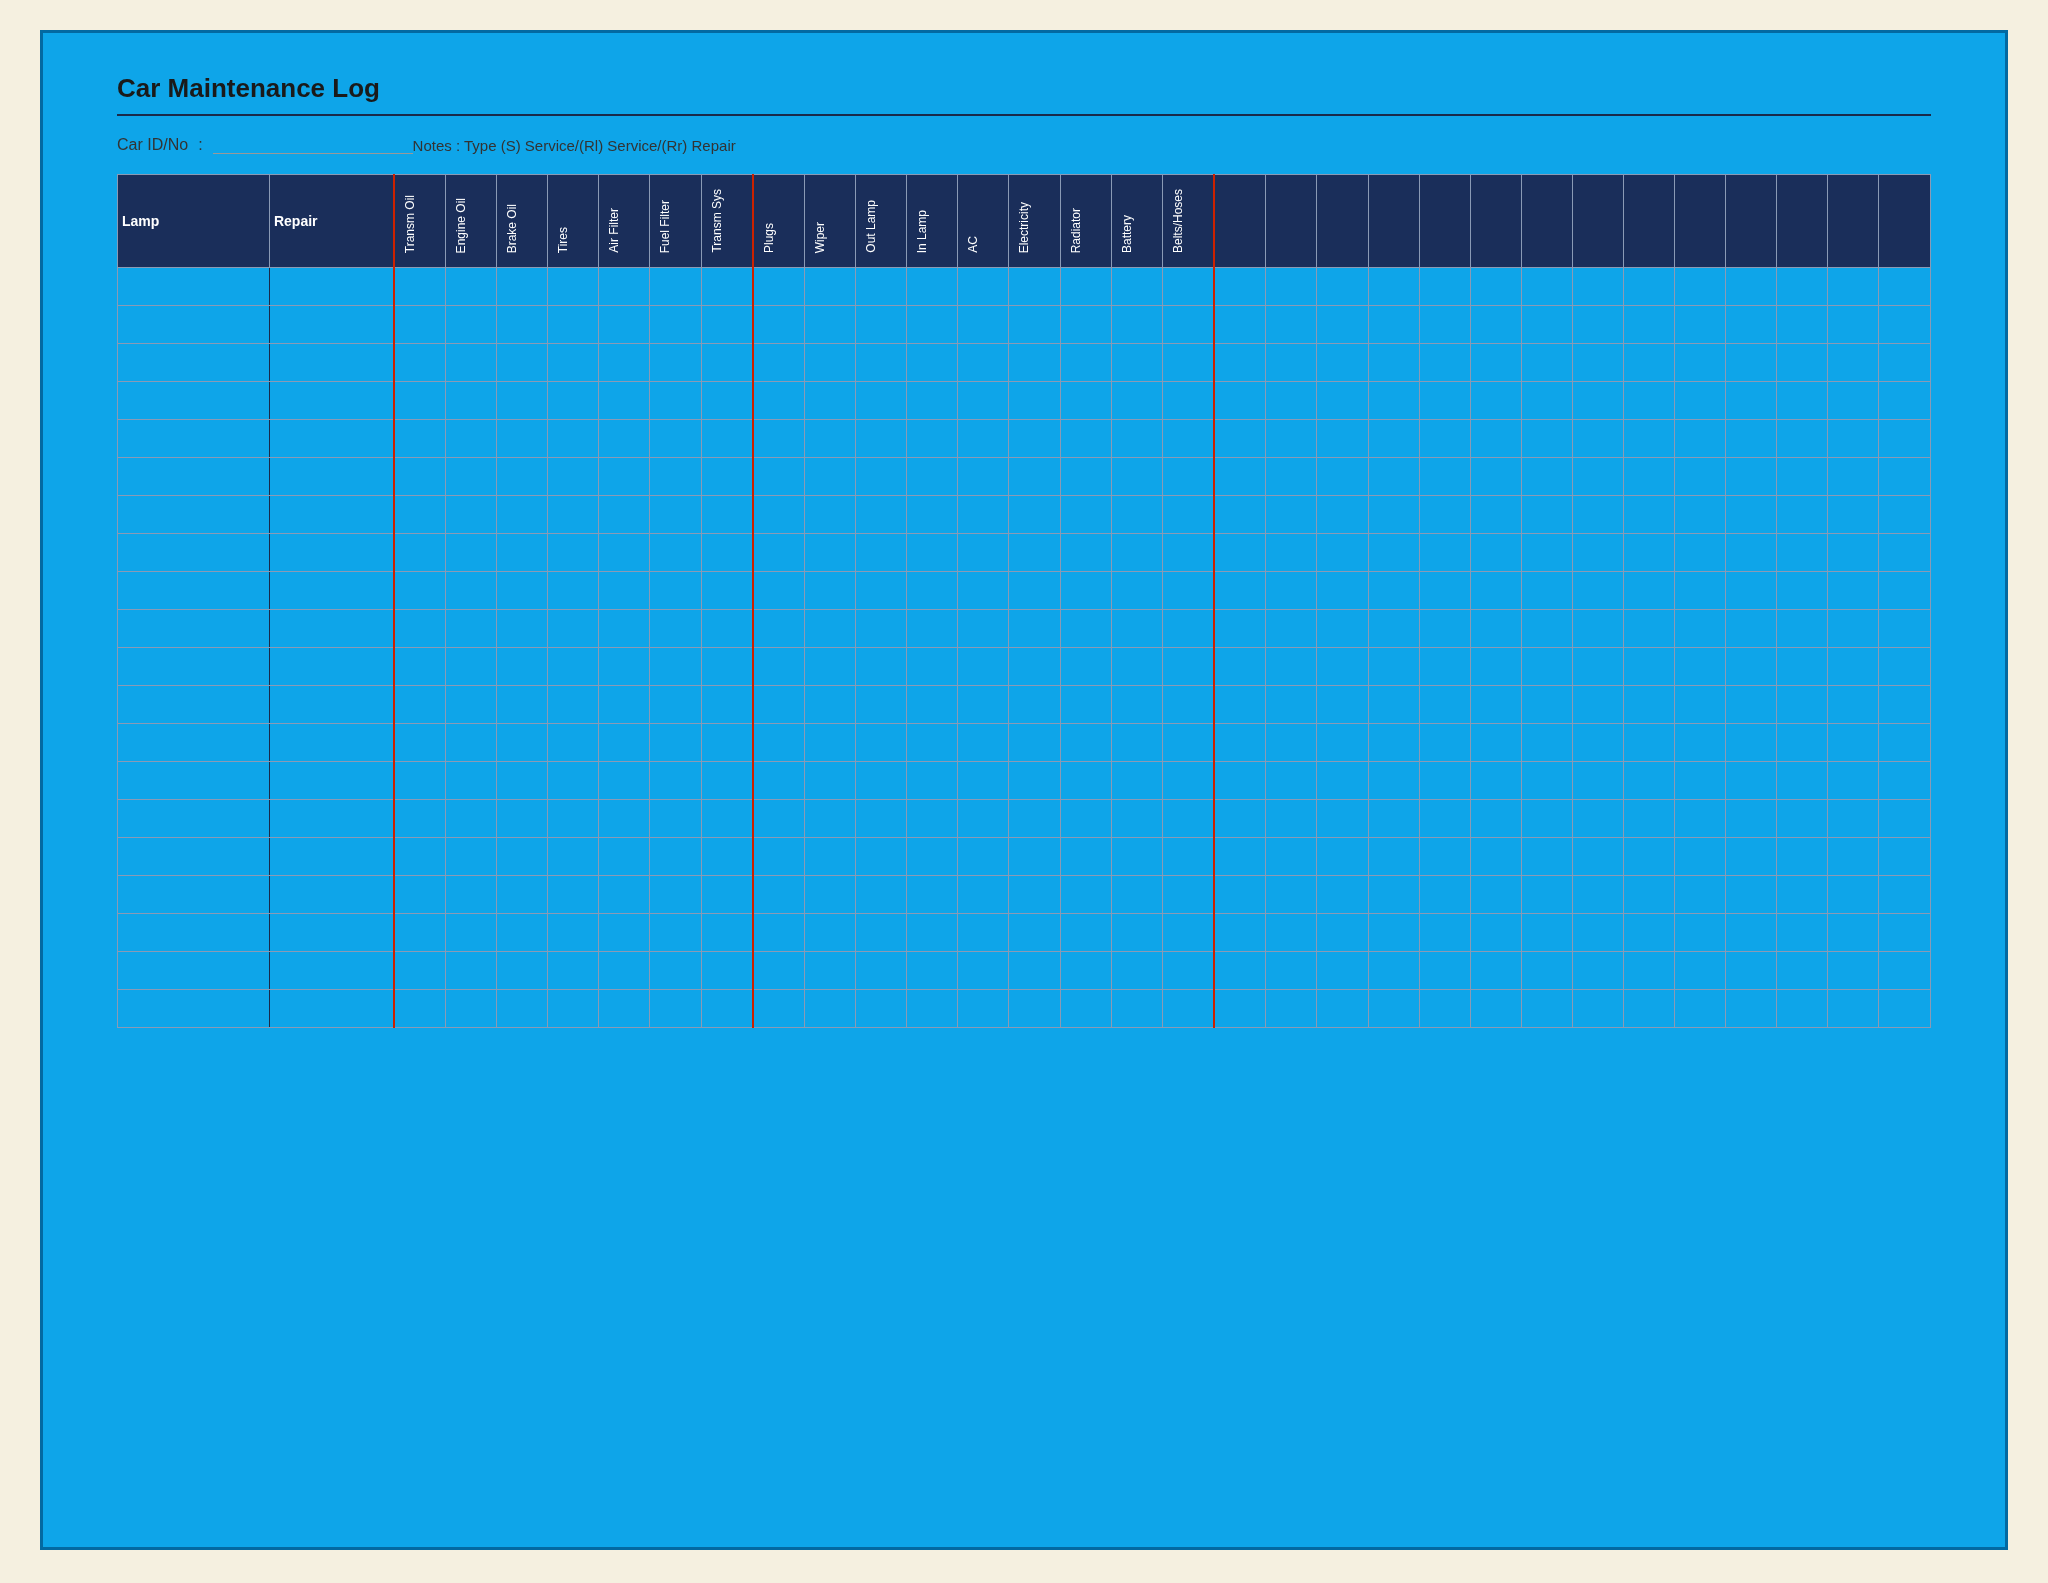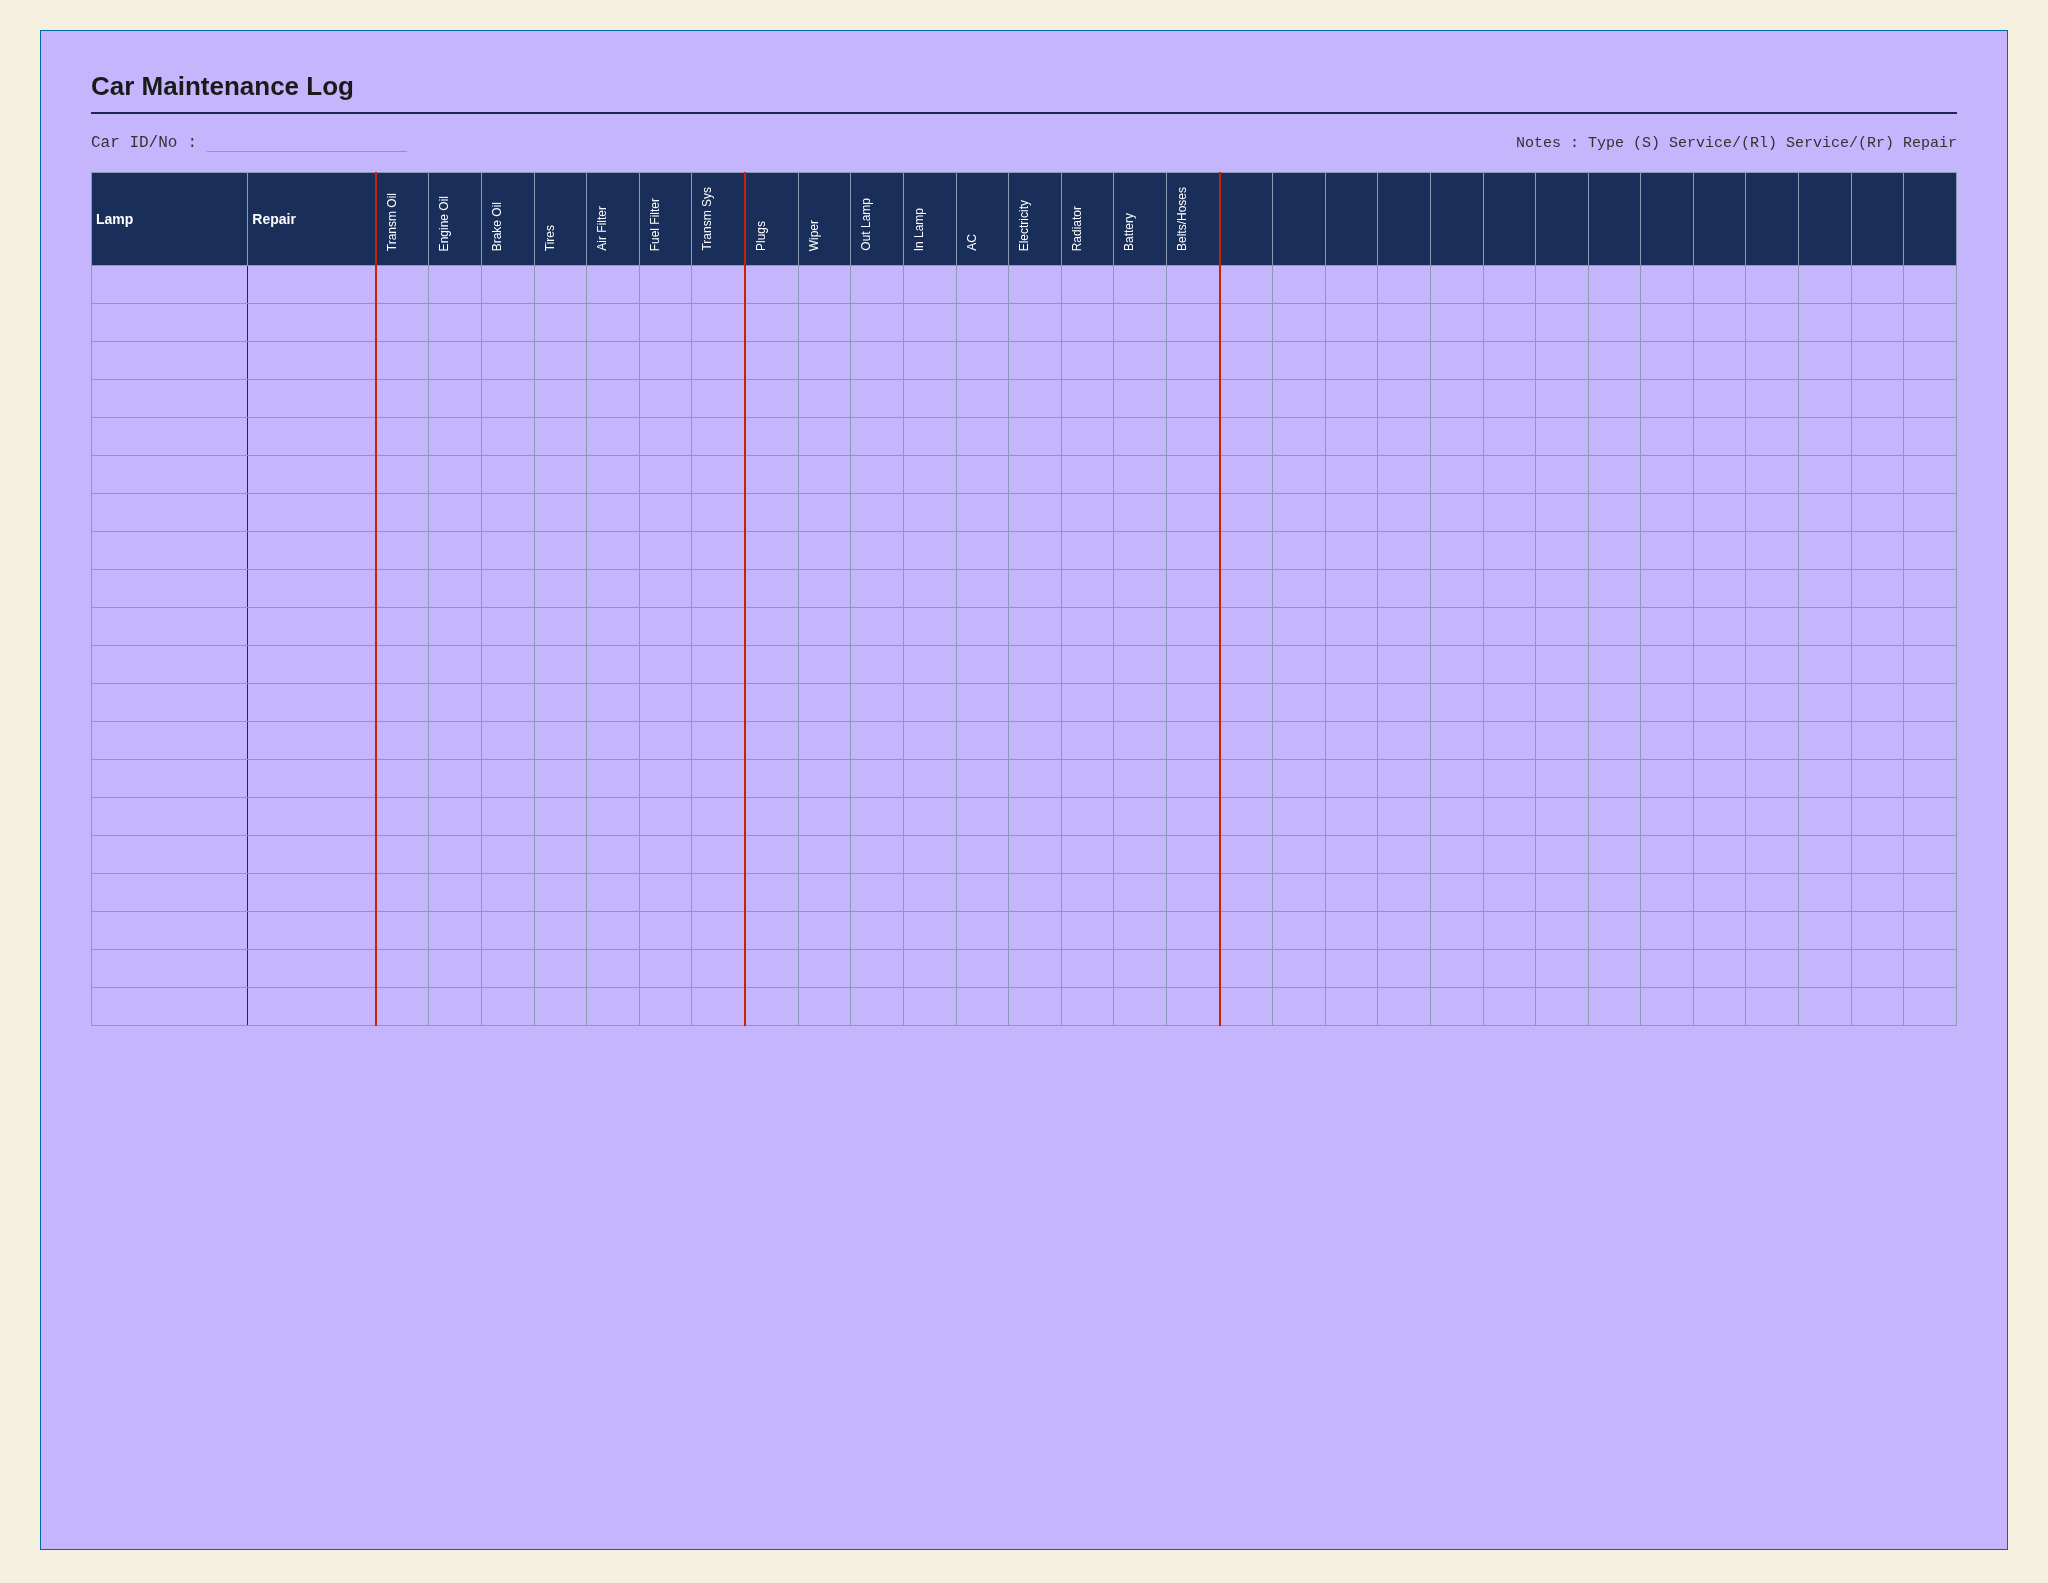--- a/index.html
+++ b/index.html
@@ -10,46 +10,44 @@
 
     body {
       background-color: #f5f0e0;
       font-family: Arial, sans-serif;
       padding: 30px 40px;
       width: 2048px;
       min-height: 1583px;
     }
 
     .page-container {
-      background: #c4b5fd;
-      border: 1px solid #0369a1;
-      padding: 40px 50px;
+      background: #0ea5e9;
+      border: 3px solid #0369a1;
+      padding: 40px 74px;
       min-height: 1520px;
     }
 
     .title-section {
       border-bottom: 2px solid #1a2a4a;
       padding-bottom: 10px;
       margin-bottom: 20px;
     }
 
     .page-title {
       font-size: 26px;
       font-weight: bold;
       color: #1a1a1a;
     }
 
     .meta-row {
       display: flex;
-      justify-content: space-between;
       align-items: center;
       margin-bottom: 20px;
       font-size: 16px;
       color: #333;
-      font-family: Liberation Mono, monospace;
     }
 
     .car-id {
       display: flex;
       gap: 10px;
     }
 
     .notes-text {
       font-size: 15px;
       color: #333;

